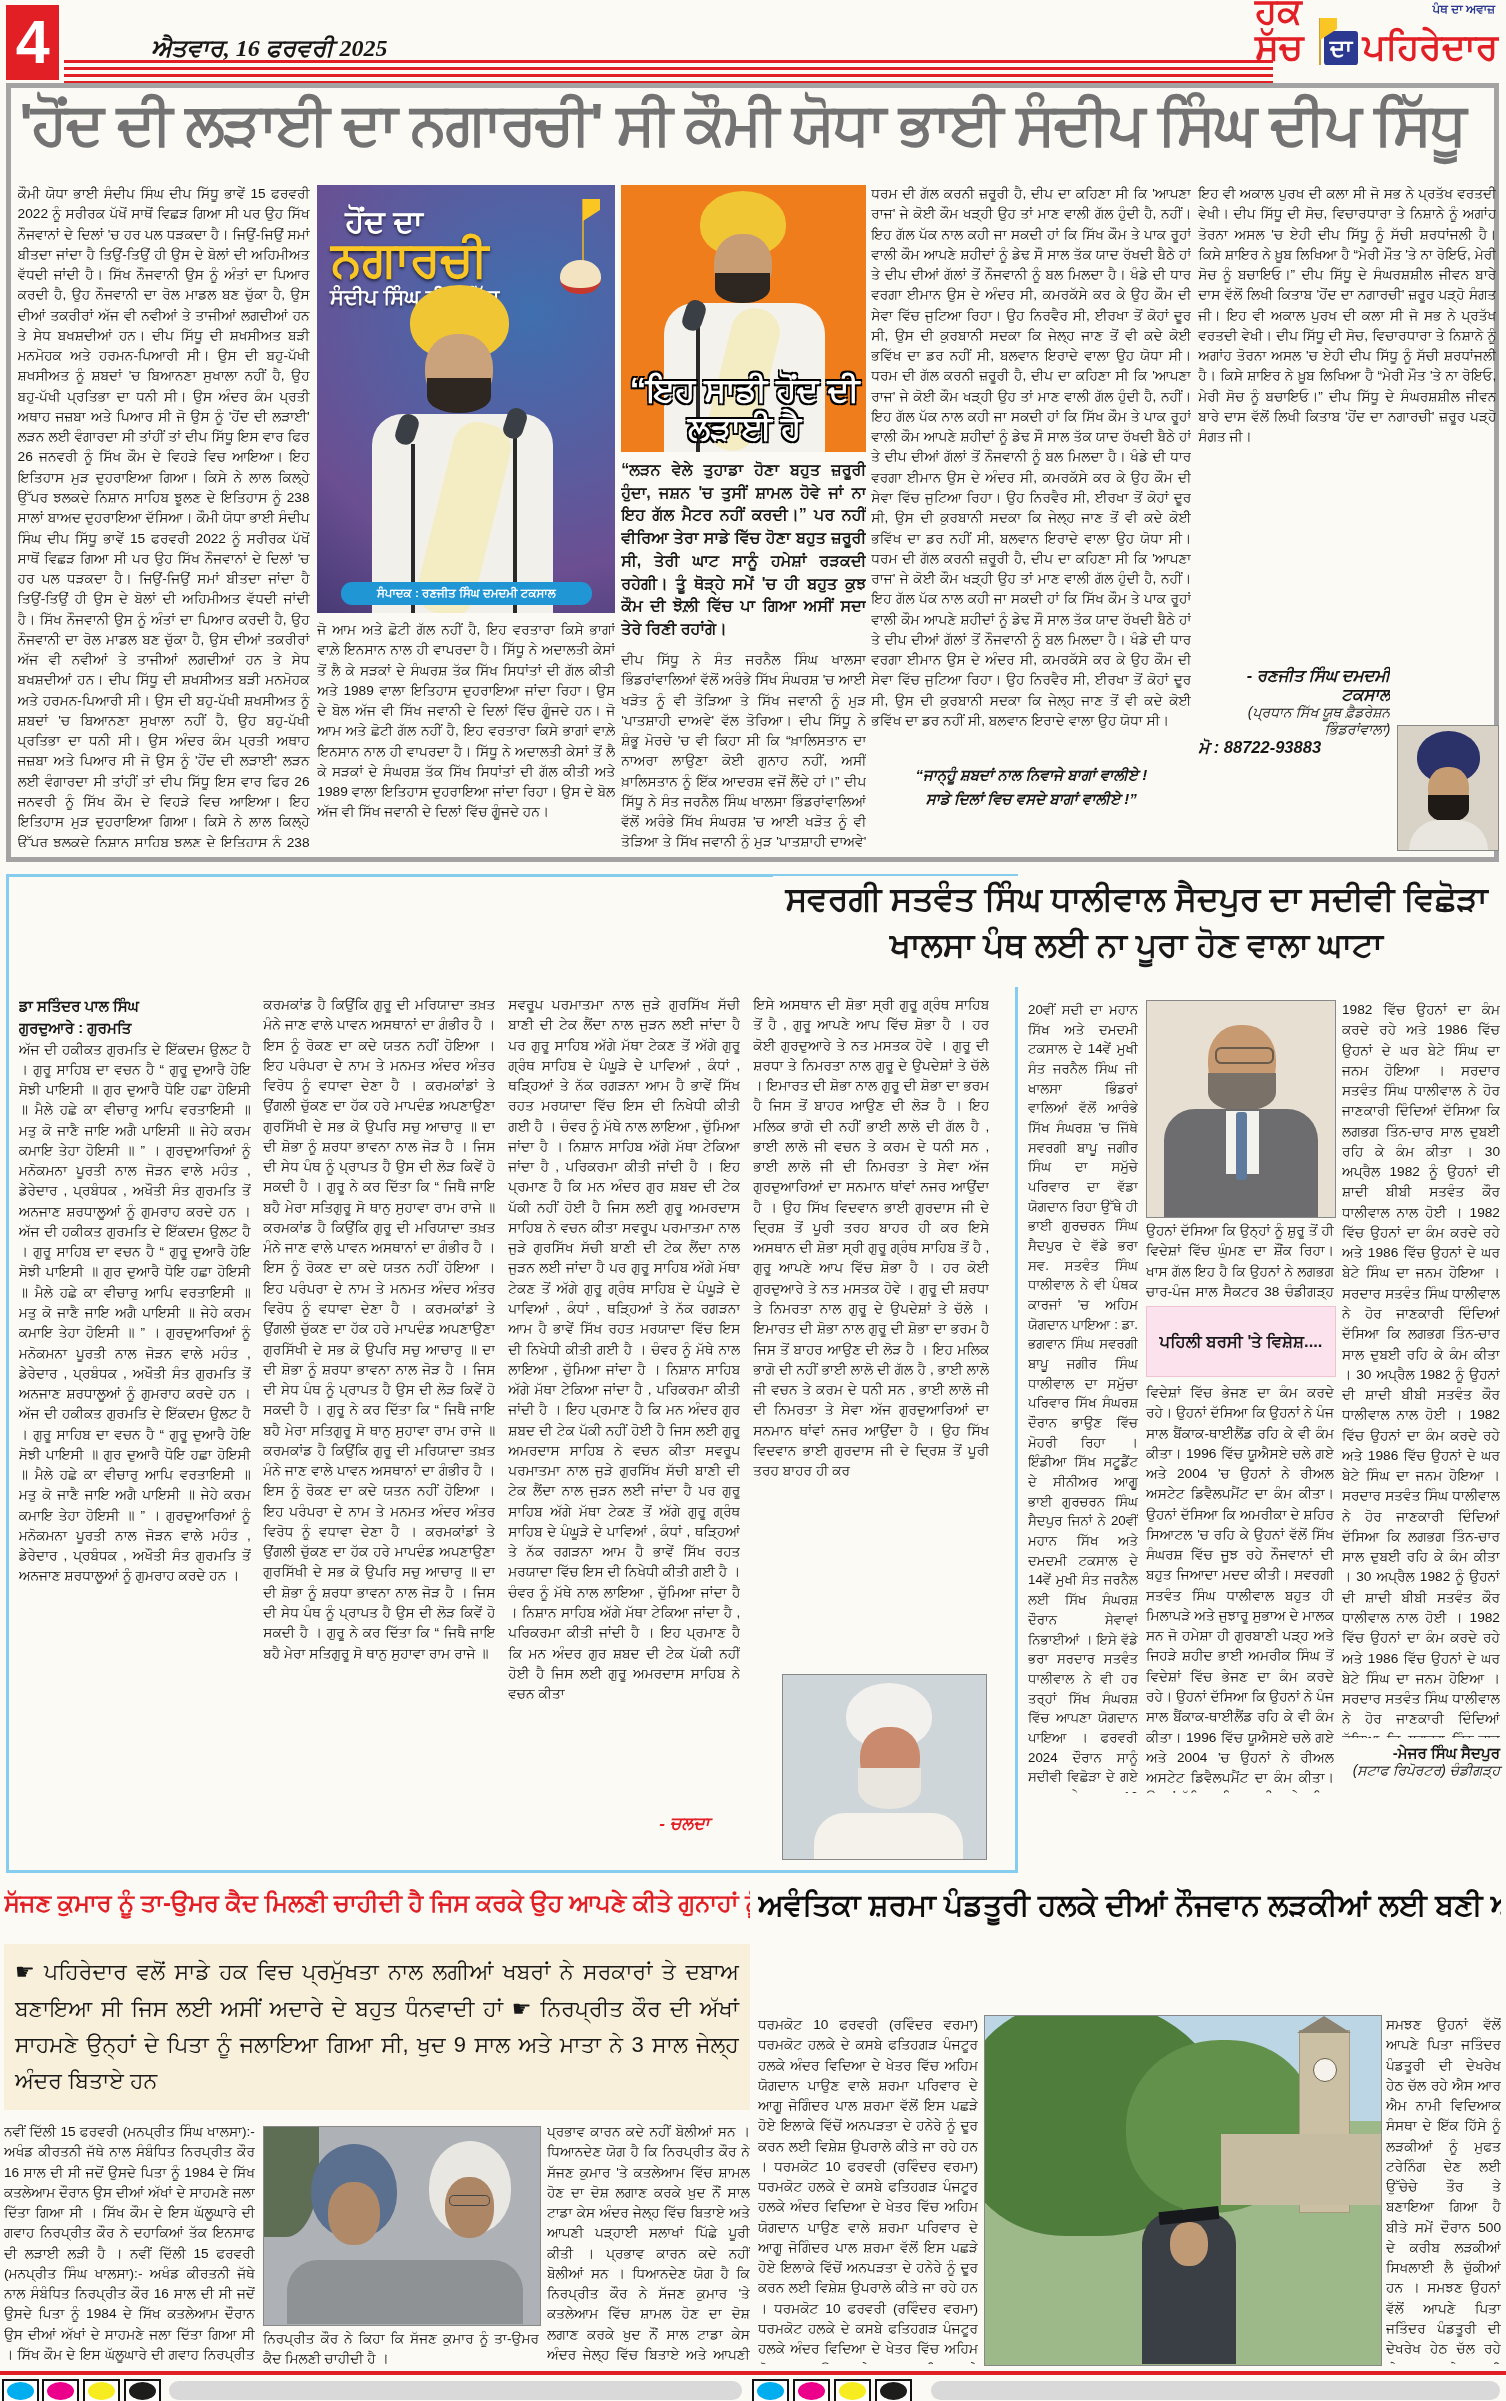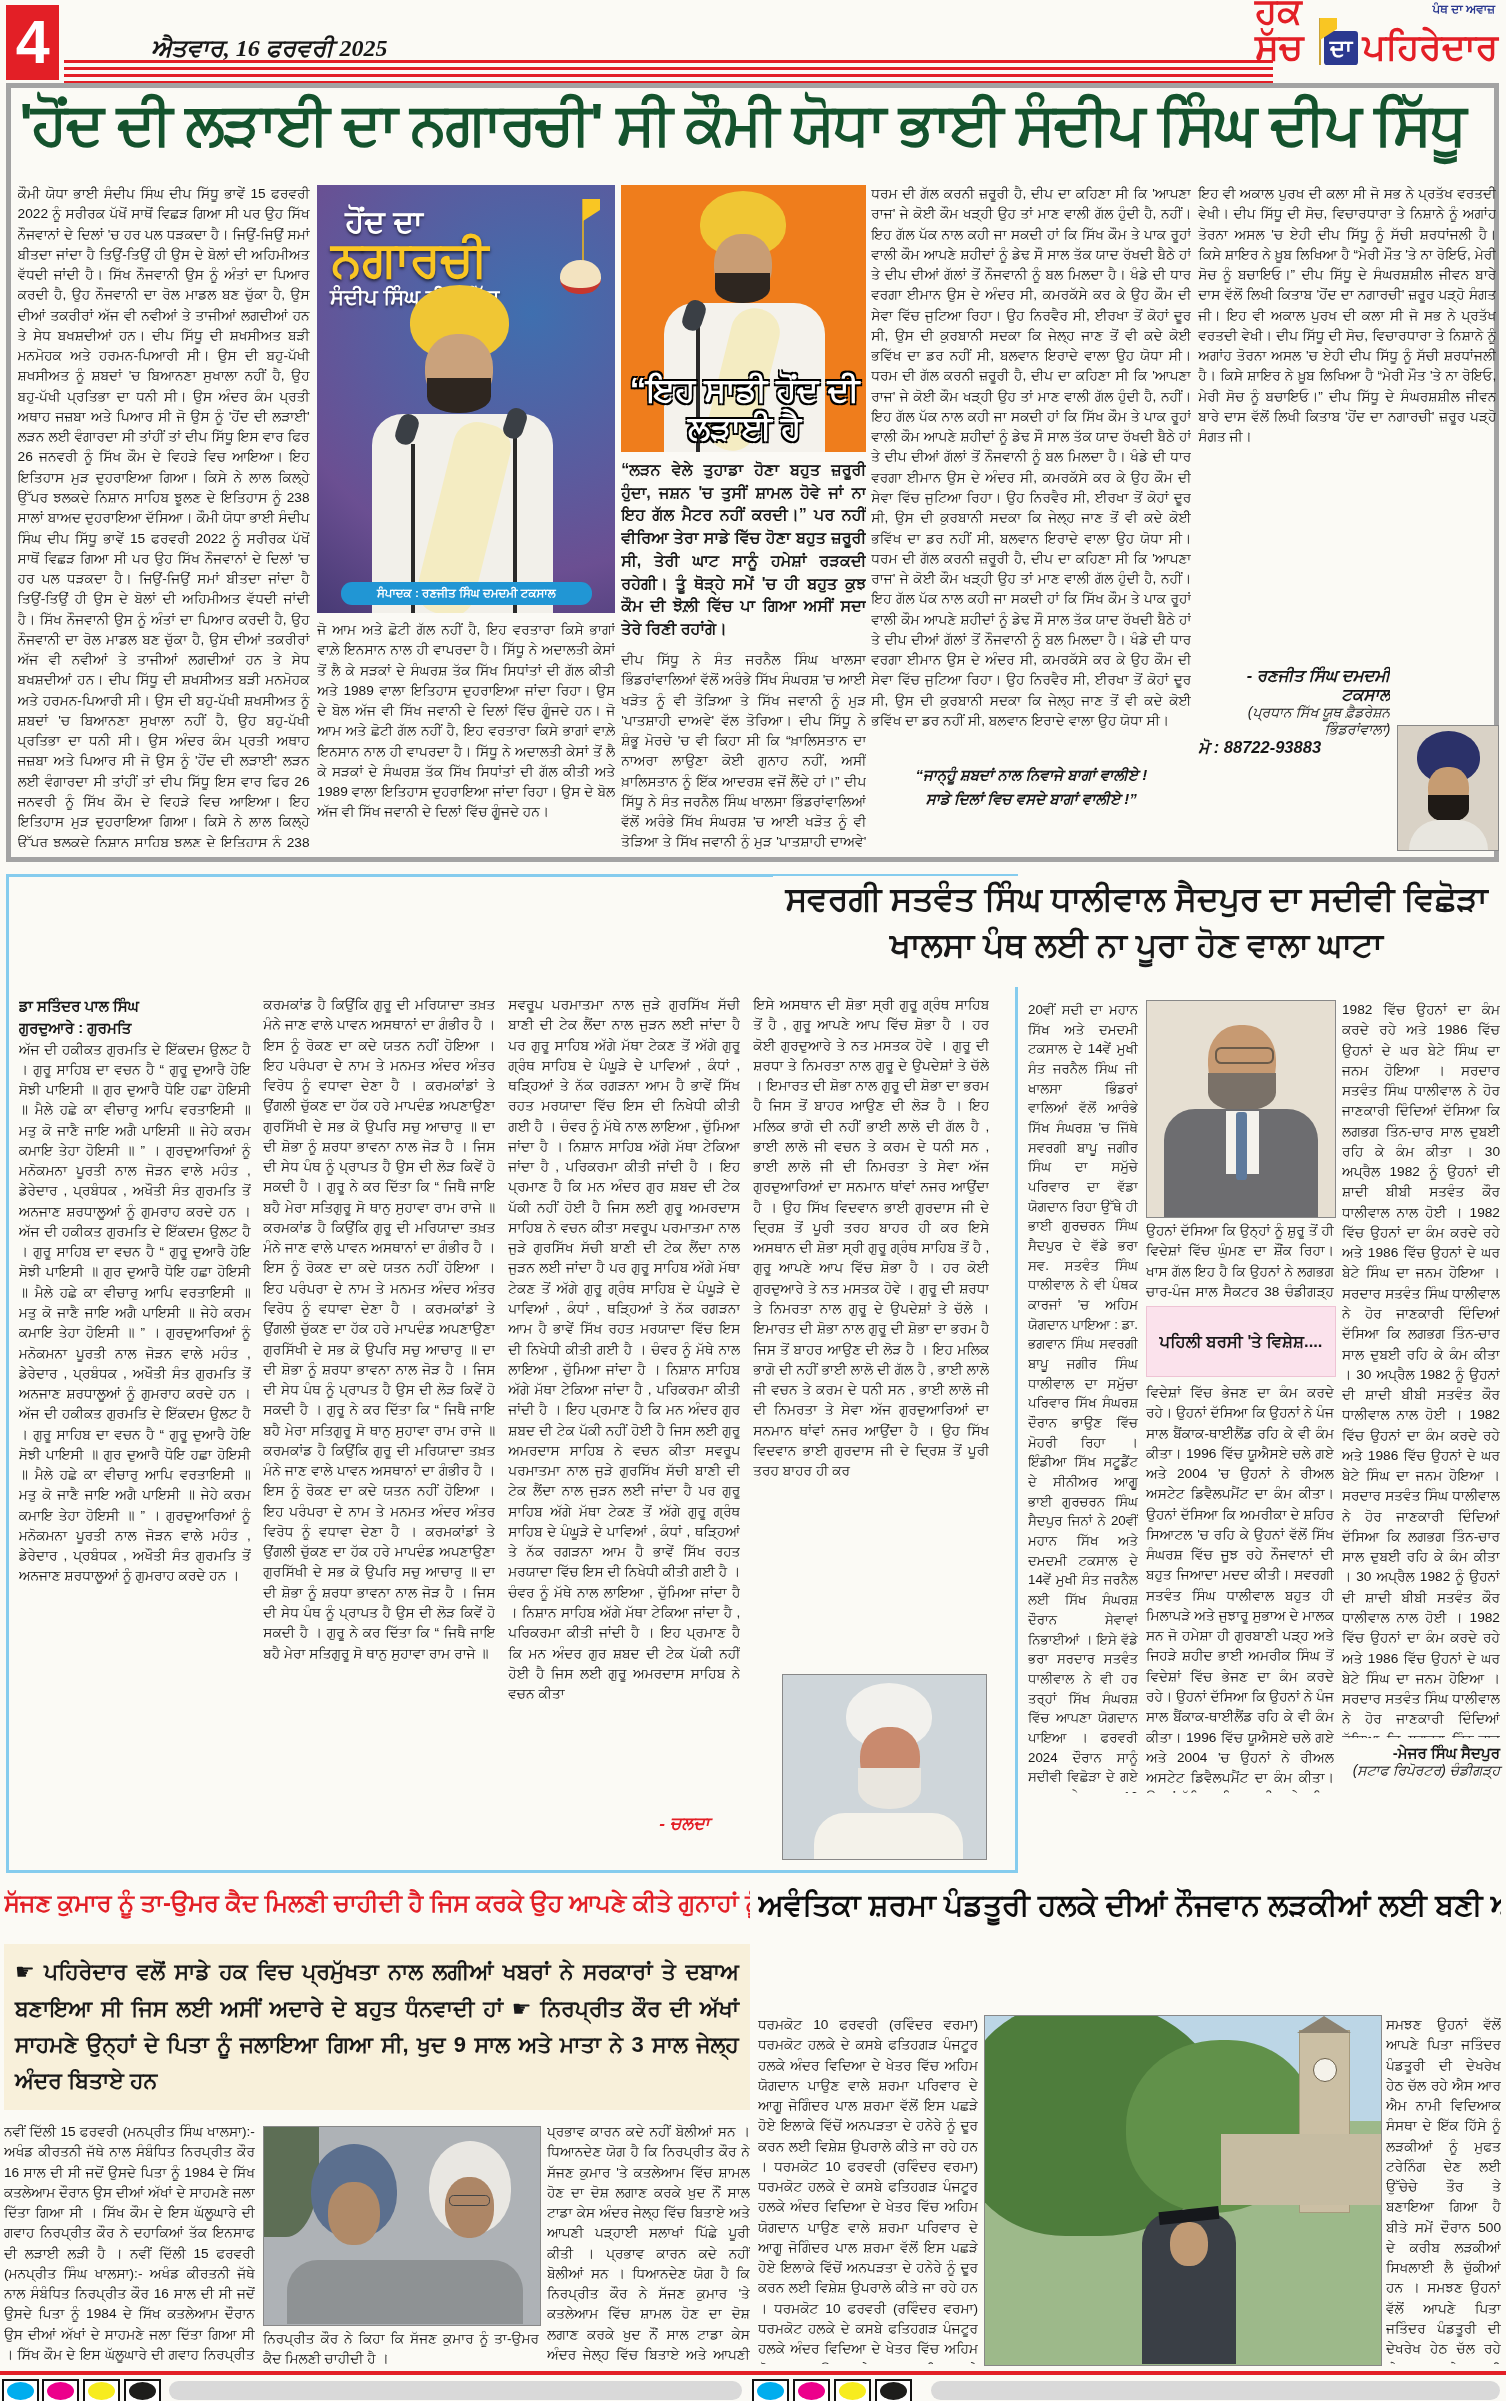--- a/index.html
+++ b/index.html
@@ -18,21 +18,21 @@
   .mast-red{color:#e31f26;font-weight:bold;font-size:36px;line-height:1;}
   .mast-da{background:#2b3990;color:#fff;font-weight:bold;font-size:23.6px;padding:3.1px 5.5px;border-radius:3.1px;}
   .flag{position:relative;width:20.4px;height:47px;}
   .flag .pole{position:absolute;left:8.6px;top:0;width:2.4px;height:47px;background:#caa43a;}
   .flag .cloth{position:absolute;left:10.2px;top:0;width:0;height:0;
                border-top:11px solid #f9c623;border-bottom:11px solid transparent;border-left:17.3px solid #f9c623;}
   .tagline{position:absolute;right:3.1px;top:0;font-size:12px;color:#2b3990;font-weight:bold;}
   
   #a1{left:6.3px;top:83px;width:1483px;height:769px;border:5.5px solid #a3a3a3;background:#fbfaf5;}
   .a1-headline{left:7.9px;top:1.6px;width:1466px;height:91px;font-size:58px;font-weight:800;
-               letter-spacing:-1.6px;white-space:nowrap;overflow:hidden;color:#14532d;}
+               letter-spacing:-1.6px;white-space:nowrap;overflow:hidden;color:#737373;}
   
   .poster{left:306px;top:97px;width:298px;height:428px;overflow:hidden;
           background:radial-gradient(circle at 72% 30%,#3f6faf 0%,#5b5b9e 45%,#6b4f92 70%,#473a74 100%);}
   .poster-t1{position:absolute;left:28px;top:19px;color:#fff;font-weight:bold;font-size:31px;text-shadow:0 1.6px 2.4px #0008;}
   .poster-t2{position:absolute;left:14px;top:46px;color:#f9c623;font-weight:800;font-size:49px;text-shadow:0 2.4px 3.1px #0009;}
   .poster-t3{position:absolute;left:12.6px;top:100px;color:#fff;font-weight:bold;font-size:21px;text-shadow:0 1.6px 2.4px #0008;white-space:nowrap;}
   .poster-flag{right:22px;top:14px;}
   .drum{position:absolute;right:14px;top:75px;width:41px;height:28px;background:#f3e3c0;border-radius:50% 50% 45% 45%;
         border-bottom:6.3px solid #c6372e;}
   .poster-strip{position:absolute;left:23.6px;bottom:7.9px;right:23.6px;height:23.6px;background:#2196d4;border-radius:11px;
@@ -65,21 +65,21 @@
   .a3-headline{left:773px;top:876px;width:727px;height:111px;background:#fbfaf5;z-index:3;
                font-size:33px;font-weight:800;text-align:center;line-height:1.4;overflow:hidden;}
   .pinkbox{background:#fbe2ec;border:0.8px solid #eec3d4;display:flex;align-items:center;justify-content:center;
            font-weight:bold;font-size:16.5px;}
   .sign1{font-weight:bold;font-size:15px;text-align:right;}
   .sign2{font-style:italic;font-size:14px;text-align:right;}
   
   .a4-headline{left:0;top:6.3px;width:746px;height:39px;color:#e31f26;font-size:24px;font-weight:800;
                white-space:nowrap;overflow:hidden;text-align:center;}
   .creambox{left:0;top:61px;width:746px;height:166px;background:#f8f0da;display:flex;align-items:center;
-            padding:16px 11px;box-sizing:border-box;font-size:22px;font-weight:bold;line-height:1.65;text-align:justify;}
+            padding:16px 11px;box-sizing:border-box;font-size:22px;font-weight:normal;line-height:1.65;text-align:justify;}
   .a5-headline{left:0;top:4.7px;width:743px;height:44px;font-size:30px;font-weight:800;white-space:nowrap;
                overflow:hidden;text-align:center;color:#0d0d0d;}
   .greenbar{left:0;top:66px;width:743px;height:49px;background:#2fa043;color:#fff;display:flex;align-items:center;
             justify-content:center;font-size:21px;font-weight:bold;font-style:italic;white-space:nowrap;overflow:hidden;}
   
   .footline{left:0;top:2371px;width:1506px;height:3.9px;background:#e31f26;}
   .regrow{left:0;top:2379px;width:1506px;height:21px;}
   .regbox{position:absolute;top:0;width:33px;height:19.6px;background:#fff;border:2.4px solid #111;}
   .regbox i{position:absolute;left:3.1px;top:0.8px;right:3.1px;bottom:0.8px;border-radius:50%;display:block;}
   .regbar{position:absolute;top:1.6px;height:19px;background:#d9d9d9;border-radius:10.2px;}

